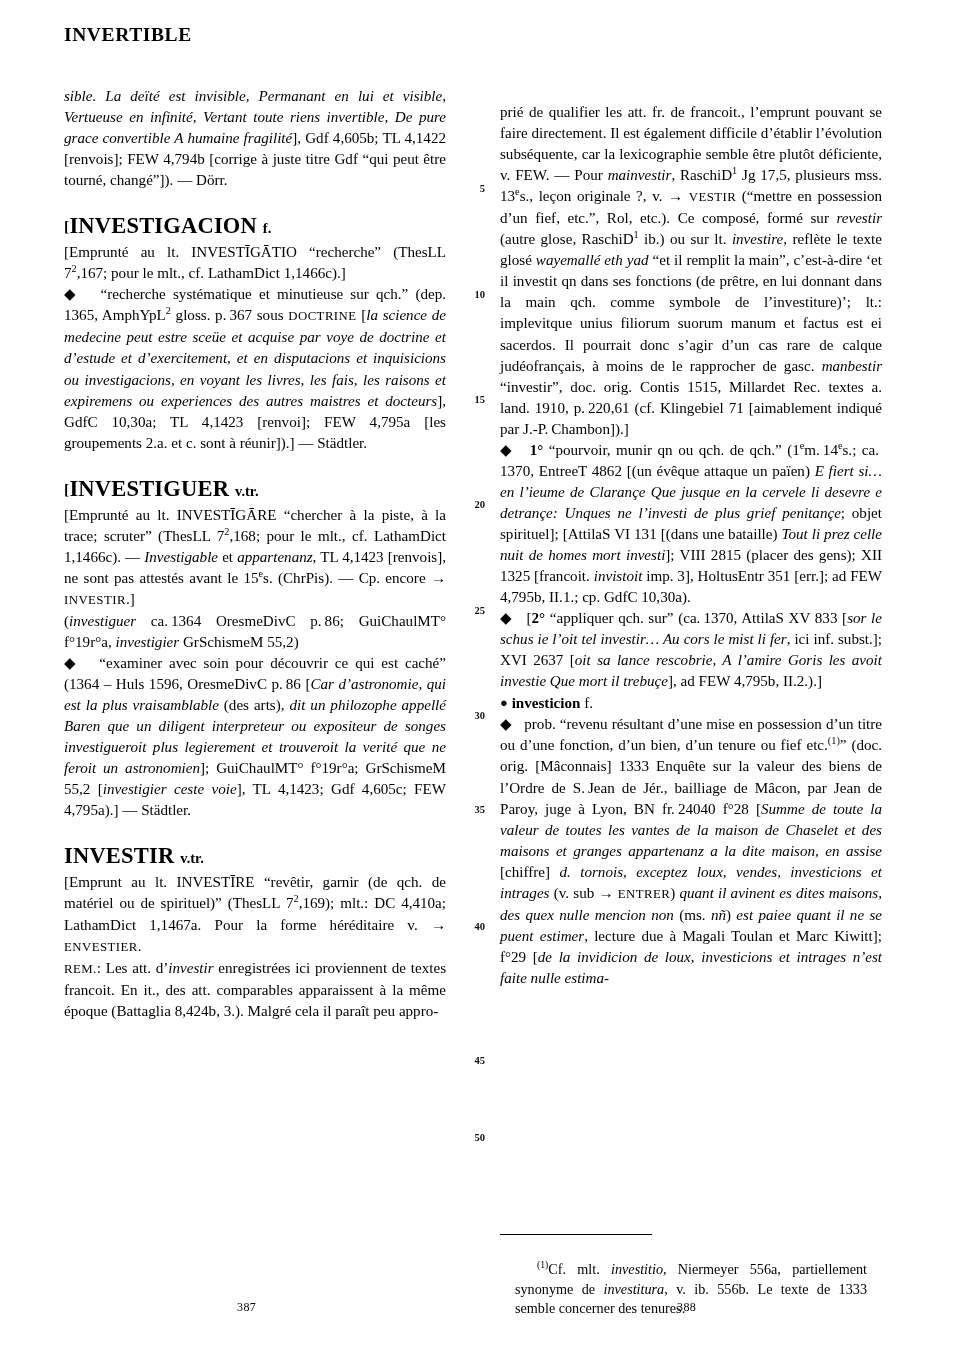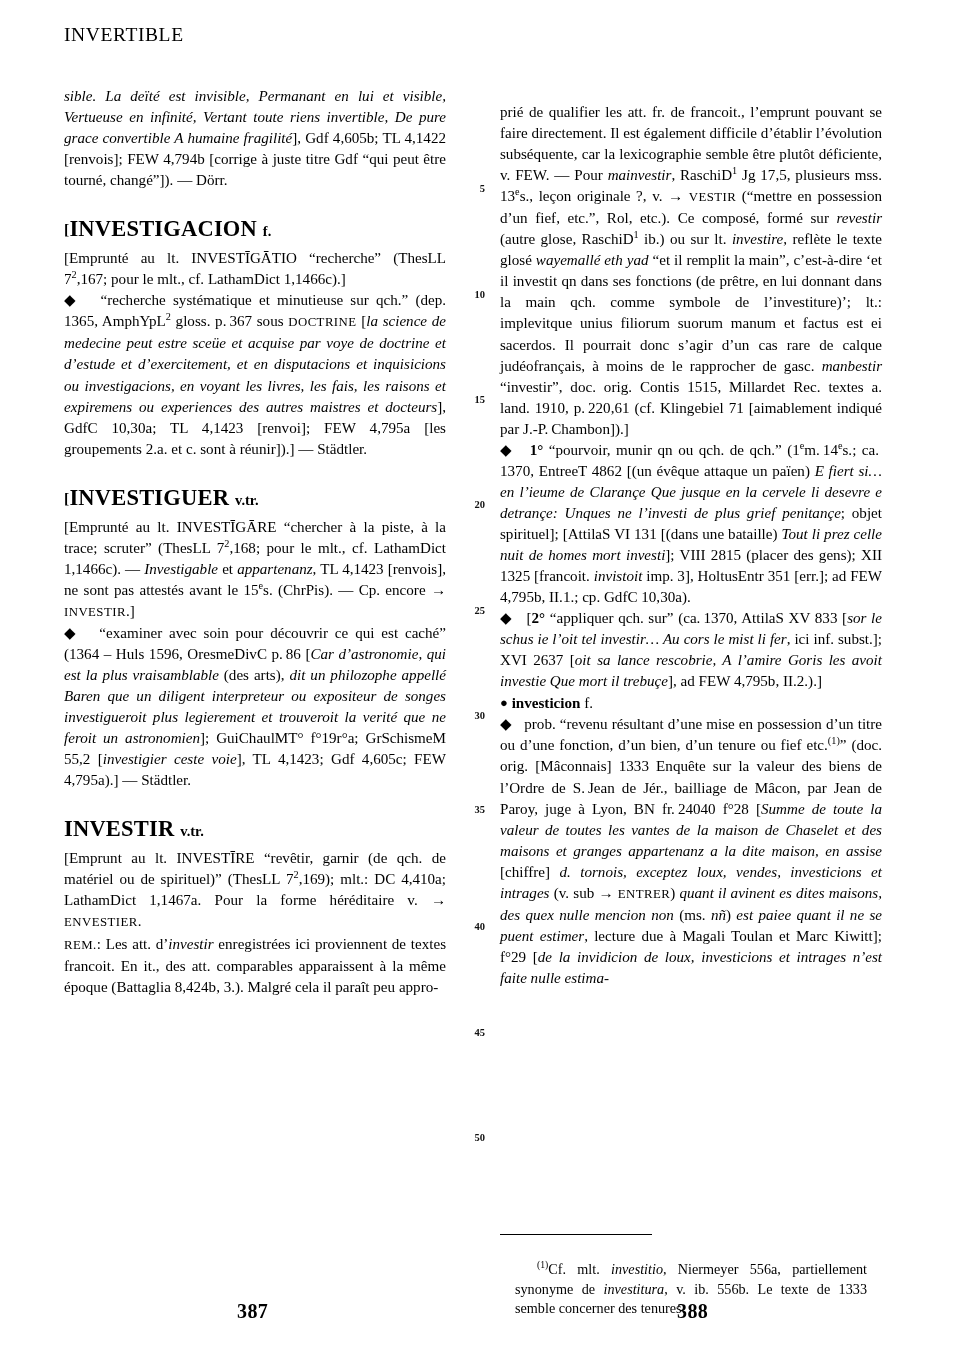--- a/index.html
+++ b/index.html
@@ -20,21 +20,21 @@
     position: absolute;
     inset: 0;
   }
 
   
   .running-head {
     position: absolute;
     left: 64px;
     top: 24px;
     font-size: 19.5px;
-    font-weight: normal;
+    font-weight: bold;
     letter-spacing: 0.6px;
     font-family: "Liberation Serif", "DejaVu Serif", serif;
   }
 
   
   .col {
     position: absolute;
     top: 86px;
     width: 382px;
     font-size: 15.1px;
@@ -54,21 +54,21 @@
 
   
   .blk { margin: 0; }
   .gap-lg { height: 21px; }
 
   
   .headword {
     font-weight: bold;
     font-size: 22.5px;
     letter-spacing: 0.2px;
-    line-height: 33px;
+    line-height: 27px;
     margin: 0;
     text-align: left;
   }
   .headword .bracket {
     font-size: 15.5px;
     font-weight: bold;
     vertical-align: 2px;
   }
   .headword .pos {
     font-size: 14.5px;
@@ -127,22 +127,22 @@
     line-height: 19.6px;
     text-align: justify;
   }
   .footnote p { margin: 15px; }
   .footnote .fn-indent { text-indent: 22px; }
 
   
   .folio {
     position: absolute;
     top: 1300px;
-    font-size: 20px;
-    font-weight: bold;
+    font-size: 12px;
+    font-weight: normal;
     letter-spacing: 0.4px;
   }
   .folio-left  { left: 237px; }
   .folio-right { left: 677px; }
 </style>
 </head>
 <body>
 
 <div class="page">
 
@@ -155,20 +155,21 @@
     <div class="gap-lg"></div>
 
     <p class="headword"><span class="bracket">[</span><span>INVESTIGACION</span> <span class="pos">f.</span></p>
     <p class="blk">[Emprunté au lt. INVESTĪGĀTIO “recherche” (ThesLL 7<sup>2</sup>,167; pour le mlt., cf. LathamDict 1,1466c).]</p>
     <p class="blk">◆&nbsp;&nbsp;&nbsp;“recherche systématique et minutieuse sur qch.” (dep. 1365, AmphYpL<sup>2</sup> gloss. p. 367 sous <span class="sc">DOCTRINE</span> [<i>la science de medecine peut estre sceüe et acquise par voye de doctrine et d’estude et d’exercitement, et en disputacions et inquisicions ou investigacions, en voyant les livres, les fais, les raisons et expiremens ou experiences des autres maistres et docteurs</i>], GdfC 10,30a; TL 4,1423 [renvoi]; FEW 4,795a [les groupements 2.a. et c. sont à réunir]).] — Städtler.</p>
 
     <div class="gap-lg"></div>
 
     <p class="headword"><span class="bracket">[</span><span>INVESTIGUER</span> <span class="pos">v.tr.</span></p>
     <p class="blk">[Emprunté au lt. INVESTĪGĀRE “chercher à la piste, à la trace; scruter” (ThesLL 7<sup>2</sup>,168; pour le mlt., cf. LathamDict 1,1466c). — <i>Investigable</i> et <i>appartenanz</i>, TL 4,1423 [renvois], ne sont pas attestés avant le 15<sup>e</sup>s. (ChrPis). — Cp. encore → <span class="sc">INVESTIR</span>.]</p>
+    <p class="blk indent-par">(<i>investiguer</i> ca. 1364 OresmeDivC p. 86; GuiChaulMT° f°19r°a, <i>investigier</i> GrSchismeM 55,2)</p>
     <p class="blk">◆&nbsp;&nbsp;&nbsp;“examiner avec soin pour découvrir ce qui est caché” (1364 – Huls 1596, OresmeDivC p. 86 [<i>Car d’astronomie, qui est la plus vraisamblable</i> (des arts), <i>dit un philozophe appellé Baren que un diligent interpreteur ou expositeur de songes investigueroit plus legierement et trouveroit la verité que ne feroit un astronomien</i>]; GuiChaulMT° f°19r°a; GrSchismeM 55,2 [<i>investigier ceste voie</i>], TL 4,1423; Gdf 4,605c; FEW 4,795a).] — Städtler.</p>
 
     <div class="gap-lg"></div>
 
     <p class="headword"><span class="bracket"></span><span>INVESTIR</span> <span class="pos">v.tr.</span></p>
     <p class="blk">[Emprunt au lt. INVESTĪRE “revêtir, garnir (de qch. de matériel ou de spirituel)” (ThesLL 7<sup>2</sup>,169); mlt.: DC 4,410a; LathamDict 1,1467a. Pour la forme héréditaire v. → <span class="sc">ENVESTIER</span>.</p>
     <p class="blk indent-par"><span class="sc">REM.</span>: Les att. d’<i>investir</i> enregistrées ici proviennent de textes francoit. En it., des att. comparables apparaissent à la même époque (Battaglia 8,424b, 3.). Malgré cela il paraît peu appro-</p>
 
   </div>
 
@@ -186,21 +187,21 @@
 
   <div class="linenums">
     <div class="linenum" style="top:183px">5</div>
     <div class="linenum" style="top:289px">10</div>
     <div class="linenum" style="top:394px">15</div>
     <div class="linenum" style="top:499px">20</div>
     <div class="linenum" style="top:605px">25</div>
     <div class="linenum" style="top:710px">30</div>
     <div class="linenum" style="top:804px">35</div>
     <div class="linenum" style="top:921px">40</div>
-    <div class="linenum" style="top:1027px">45</div>
+    <div class="linenum" style="top:1055px">45</div>
     <div class="linenum" style="top:1132px">50</div>
   </div>
 
   <div class="footnote-rule"></div>
   <div class="footnote">
     <p class="fn-indent"><sup>(1)</sup>Cf. mlt. <i>investitio</i>, Niermeyer 556a, partiellement synonyme de <i>investitura</i>, v. ib. 556b. Le texte de 1333 semble concerner des tenures.</p>
   </div>
 
   <div class="folio folio-left">387</div>
   <div class="folio folio-right">388</div>

